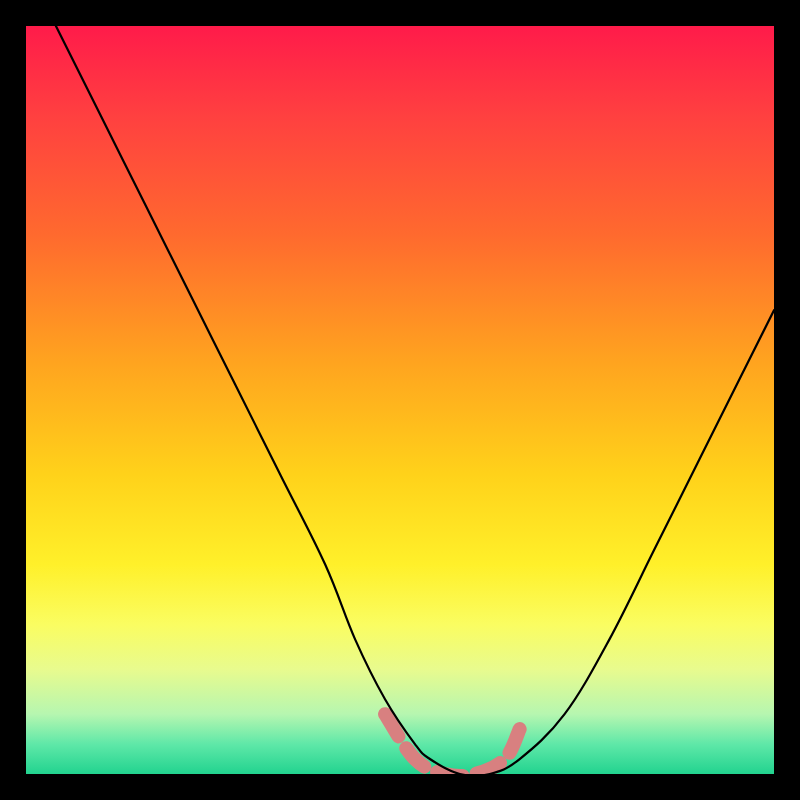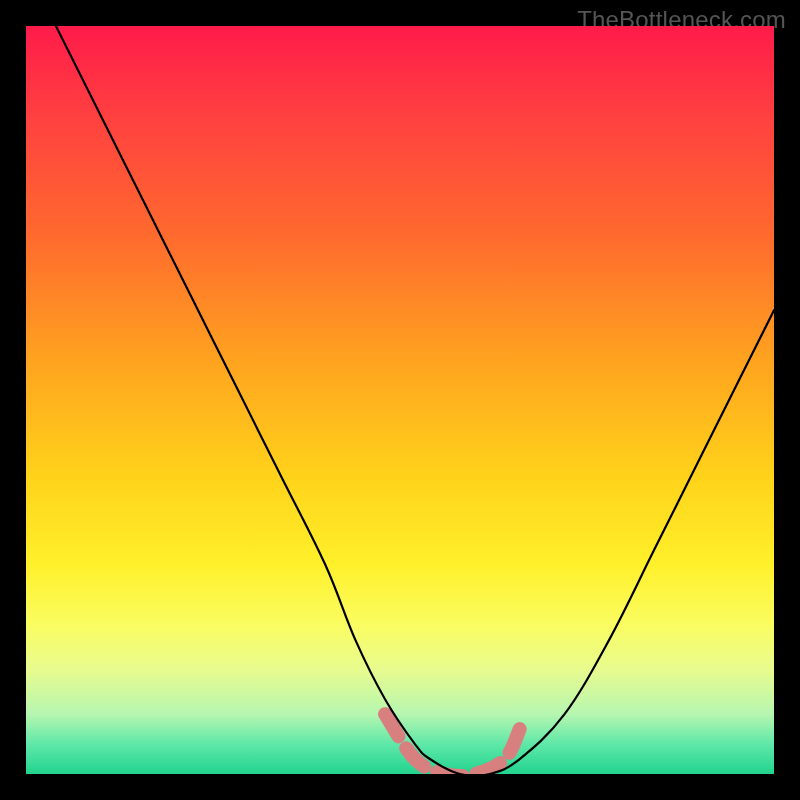--- a/index.html
+++ b/index.html
@@ -69,20 +69,19 @@
     stroke-width: 14;
     stroke-linecap: round;
     stroke-linejoin: round;
     stroke-dasharray: 26 14;
   }
 </style>
 </head>
 <body>
 
 <div class="frame">
-  <div class="watermark">TheBottleneck.com</div>
   <div class="plot-area">
     <svg class="curves" viewBox="0 0 748 748" preserveAspectRatio="none">
       <path id="highlight-path" class="highlight" d="M 359.04 688.16 C 364.43 696.24, 378.19 722.27, 388.96 733.04 C 399.73 743.81, 408.11 745.31, 418.88 748.00 C 429.65 750.69, 438.03 750.69, 448.80 748.00 C 459.57 745.31, 470.64 741.12, 478.72 733.04 C 486.80 724.96, 490.99 708.51, 493.68 703.12"></path>
       <path id="curve-path" class="curve" d="M 29.92 0.00 C 38.00 16.16, 58.64 57.45, 74.80 89.76 C 90.96 122.07, 103.52 147.21, 119.68 179.52 C 135.84 211.83, 148.40 236.97, 164.56 269.28 C 180.72 301.59, 193.28 326.73, 209.44 359.04 C 225.60 391.35, 238.16 416.49, 254.32 448.80 C 270.48 481.11, 285.74 508.94, 299.20 538.56 C 312.66 568.18, 318.35 589.12, 329.12 613.36 C 339.89 637.60, 348.27 654.35, 359.04 673.20 C 369.81 692.05, 380.88 707.31, 388.96 718.08 C 397.04 728.85, 395.84 727.65, 403.92 733.04 C 412.00 738.43, 423.07 745.31, 433.84 748.00 C 444.61 750.69, 452.99 750.69, 463.76 748.00 C 474.53 745.31, 480.22 743.81, 493.68 733.04 C 507.14 722.27, 522.40 709.70, 538.56 688.16 C 554.72 666.62, 567.28 642.98, 583.44 613.36 C 599.60 583.74, 612.16 555.91, 628.32 523.60 C 644.48 491.29, 657.04 466.15, 673.20 433.84 C 689.36 401.53, 704.62 371.01, 718.08 344.08 C 731.54 317.15, 742.61 295.01, 748.00 284.24"></path>
     </svg>
   </div>
 </div>
 
 </body></html>

